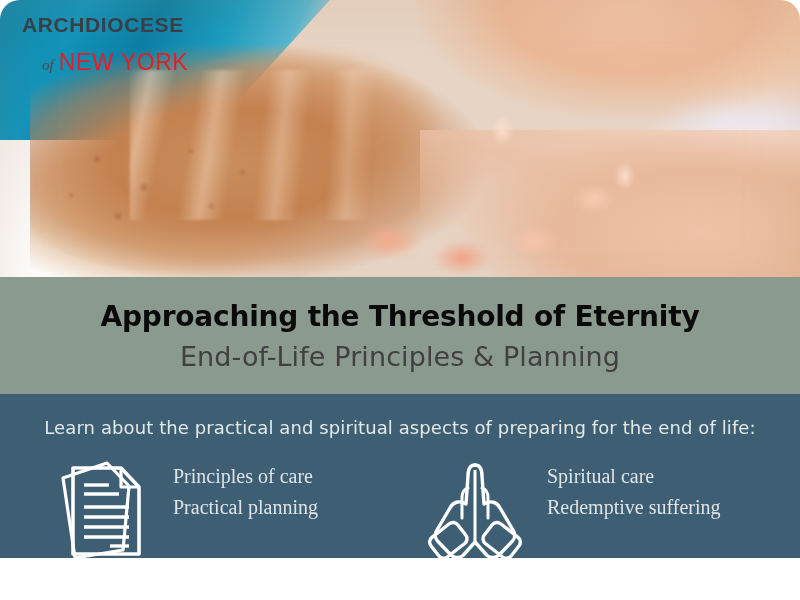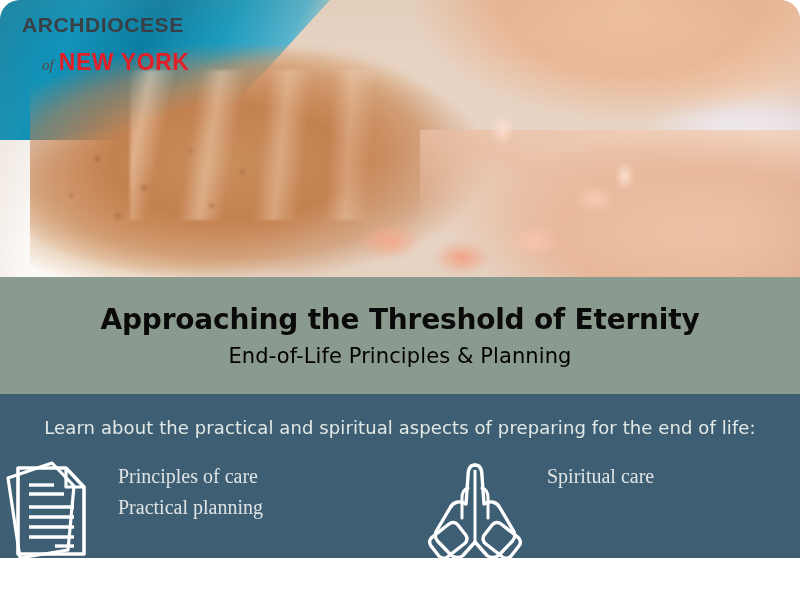--- a/index.html
+++ b/index.html
@@ -139,21 +139,21 @@
     margin-top:16px; padding-left:20px;
   }
   .logo-of {
     font-family:"Liberation Serif", serif;
     font-style:italic;
     font-size:15px;
     color:#5a4040;
   }
   .logo-ny {
     font-family:"Liberation Sans", sans-serif;
-    font-weight:bold;
+    font-weight:normal;
     font-size:23px;
     letter-spacing:0.6px;
     color:#e21f26;
   }
 
   
   .title-band {
     position:absolute; left:0; top:277px;
     width:800px; height:117px;
     background:#8b9a8e;
@@ -165,22 +165,22 @@
     font-family:"DejaVu Sans", sans-serif;
     font-weight:bold;
     font-size:28px;
     color:#0a0a0a;
     letter-spacing:-0.2px;
     white-space:nowrap;
   }
   .sub-title {
     font-family:"DejaVu Sans", sans-serif;
     font-weight:400;
-    font-size:21px;
-    color:#000000;
+    font-size:27px;
+    color:#404040;
     letter-spacing:0.1px;
     white-space:nowrap;
   }
 
   
   .body-band {
     position:absolute; left:0; top:394px;
     width:800px; height:164px;
     background:#3e5f73;
   }
@@ -198,21 +198,21 @@
   .columns {
     position:absolute; left:0; top:62px;
     width:800px;
     display:flex;
   }
   .col {
     display:flex;
     align-items:flex-start;
     gap:22px;
   }
-  .col-left  { width:400px; }
+  .col-left  { width:400px; padding-left:55px; }
   .col-right { width:400px; padding-left:25px; }
 
   .icon-box {
     width:96px; height:108px;
     flex:0 0 96px;
     display:flex; align-items:center; justify-content:center;
   }
   .icon-box.hands { width:100px; flex:0 0 100px; }
 
   .bullets {
@@ -306,19 +306,20 @@
             <path d="M41 32 C37 33 35 37 35 42 L35 62" stroke="#ffffff" stroke-width="3" fill="none" stroke-linecap="round"></path>
             <path d="M55 32 C59 33 61 37 61 42 L61 62" stroke="#ffffff" stroke-width="3" fill="none" stroke-linecap="round"></path>
 
             <rect x="4" y="72" width="34" height="25" rx="6" ry="6" transform="rotate(-38 21 84)" stroke="#ffffff" stroke-width="3.4" fill="none"></rect>
 
             <rect x="58" y="72" width="34" height="25" rx="6" ry="6" transform="rotate(38 75 84)" stroke="#ffffff" stroke-width="3.4" fill="none"></rect>
           </svg>
         </div>
         <div class="bullets">
           <div class="bullet">Spiritual care</div>
+          <div class="bullet">Redemptive suffering</div>
         </div>
       </div>
 
     </div>
   </div>
 
 </div>
 
 </body></html>

